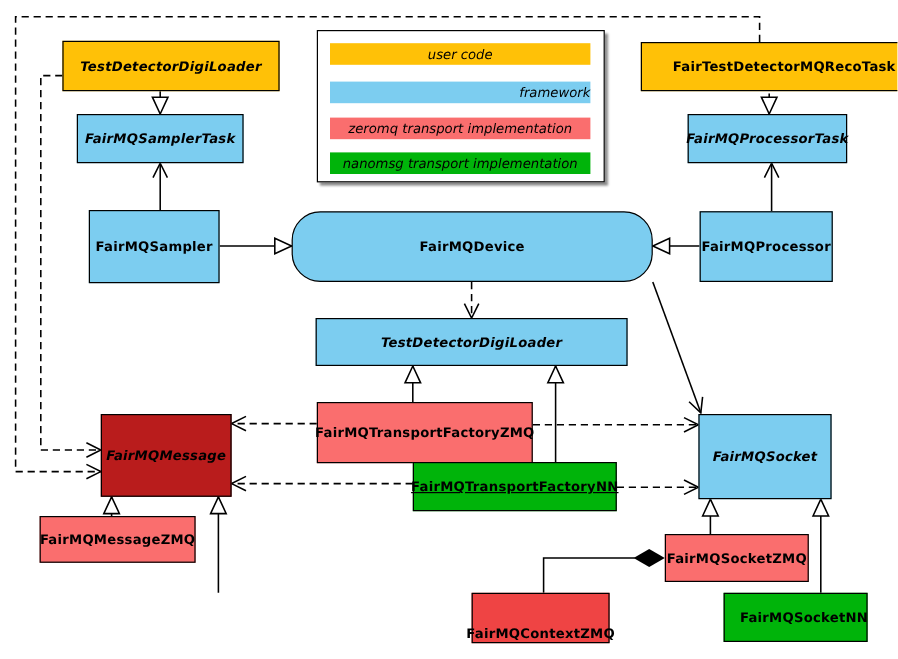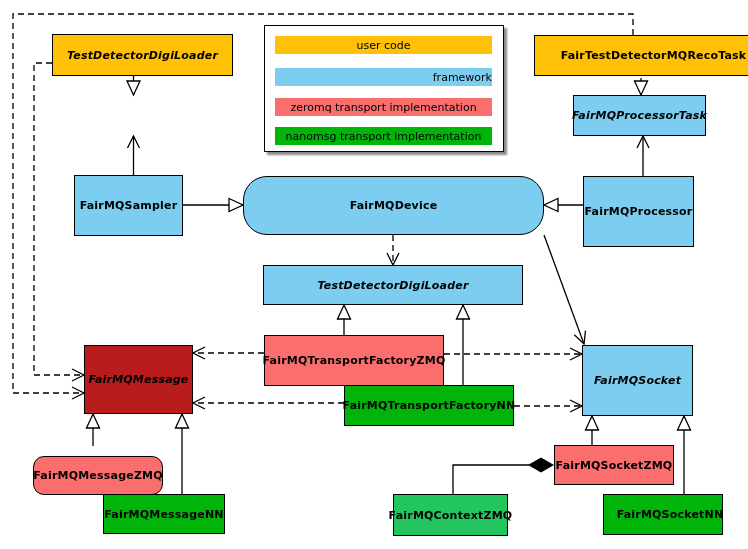--- a/index.html
+++ b/index.html
@@ -11,21 +11,21 @@
   .edge { stroke:#000; stroke-width:1.3; fill:none; }
   .edge.dashed { stroke-dasharray:6 4; }
   .node {
     position:absolute; box-sizing:border-box; border:1.5px solid #000;
     display:flex; align-items:center; justify-content:center; text-align:center;
     font-weight:bold; font-size:11px; letter-spacing:0.2px; color:#000; white-space:nowrap;
   }
   .node.abstract { font-style:italic; }
   .legend {
     position:absolute; left:264px; top:25px; width:240px; height:127px; box-sizing:border-box;
-    background:#ffffff; border:1.5px solid #000; box-shadow:3px 3px 2px #8a8a8a;
+    background:#ffffff; border:1.5px solid #000; box-shadow:3px 3px 2px #8a8a8a;font-style:italic;
   }
   .legend-bar {
     position:absolute; left:10px; width:217px; height:18px;
     display:flex; align-items:center; justify-content:center;
     font-size:11px; color:#000;
   }
 </style>
 </head>
 <body>
 
@@ -82,56 +82,56 @@
       <span>nanomsg transport implementation</span>
     </div>
   </div>
 
   <div class="node" style="left: 52px; top: 34px; width: 181px; height: 42px; background: rgb(255, 193, 7); font-style: italic;">
     <span>TestDetectorDigiLoader</span>
   </div>
   <div class="node" style="left: 534px; top: 35px; width: 239px; height: 41px; background: rgb(255, 193, 7);">
     <span>FairTestDetectorMQRecoTask</span>
   </div>
+  <div class="node abstract" style="left: 64px; top: 95px; width: 139px; height: 41px; background: rgb(124, 205, 240);">
+    <span>FairMQSamplerTask</span>
+  </div>
   <div class="node abstract" style="left: 573px; top: 95px; width: 133px; height: 41px; background: rgb(124, 205, 240);">
     <span>FairMQProcessorTask</span>
   </div>
   <div class="node" style="left: 74px; top: 175px; width: 109px; height: 61px; background: rgb(124, 205, 240);">
     <span>FairMQSampler</span>
   </div>
   <div class="node" style="left: 243px; top: 176px; width: 301px; height: 59px; background: rgb(124, 205, 240); border-radius: 24px;">
     <span>FairMQDevice</span>
   </div>
-  <div class="node" style="left: 583px; top: 176px; width: 111px; height: 71px; background: rgb(124, 205, 240);">
+  <div class="node" style="left: 583px; top: 176px; width: 111px; height: 59px; background: rgb(124, 205, 240);">
     <span>FairMQProcessor</span>
   </div>
   <div class="node abstract" style="left: 263px; top: 265px; width: 260px; height: 40px; background: rgb(124, 205, 240);">
     <span>TestDetectorDigiLoader</span>
   </div>
   <div class="node" style="left: 264px; top: 335px; width: 180px; height: 51px; background: rgb(250, 110, 110); justify-content: center;">
     <span>FairMQTransportFactoryZMQ</span>
   </div>
-  <div class="node" style="left: 344px; top: 385px; width: 170px; height: 41px; background: rgb(0, 180, 10);">
+  <div class="node" style="left: 344px; top: 385px; width: 170px; height: 41px; background: rgb(0, 180, 10); text-decoration: underline;">
     <span>FairMQTransportFactoryNN</span>
   </div>
   <div class="node abstract" style="left: 84px; top: 345px; width: 109px; height: 69px; background: #b91c1c;">
     <span>FairMQMessage</span>
   </div>
   <div class="node abstract" style="left: 582px; top: 345px; width: 111px; height: 71px; background: rgb(124, 205, 240);">
     <span>FairMQSocket</span>
   </div>
-  <div class="node" style="left: 33px; top: 456px; width: 130px; height: 39px; background: rgb(250, 110, 110); border-radius: 11px;">
+  <div class="node" style="left: 33px; top: 430px; width: 130px; height: 39px; background: rgb(250, 110, 110);">
     <span>FairMQMessageZMQ</span>
-  </div>
-  <div class="node" style="left: 103px; top: 494px; width: 122px; height: 40px; background: rgb(0, 180, 10);">
-    <span>FairMQMessageNN</span>
   </div>
   <div class="node" style="left: 554px; top: 445px; width: 120px; height: 40px; background: rgb(250, 110, 110);">
     <span>FairMQSocketZMQ</span>
   </div>
-  <div class="node" style="left: 393px; top: 494px; width: 115px; height: 42px; background: #22c55e;">
+  <div class="node" style="left: 393px; top: 494px; width: 115px; height: 42px; background: #ef4444; align-items: flex-end;">
     <span>FairMQContextZMQ</span>
   </div>
   <div class="node" style="left: 603px; top: 494px; width: 120px; height: 41px; background: rgb(0, 180, 10); padding-left: 14px;">
     <span>FairMQSocketNN</span>
   </div>
 
 </div>
 
 </body></html>

